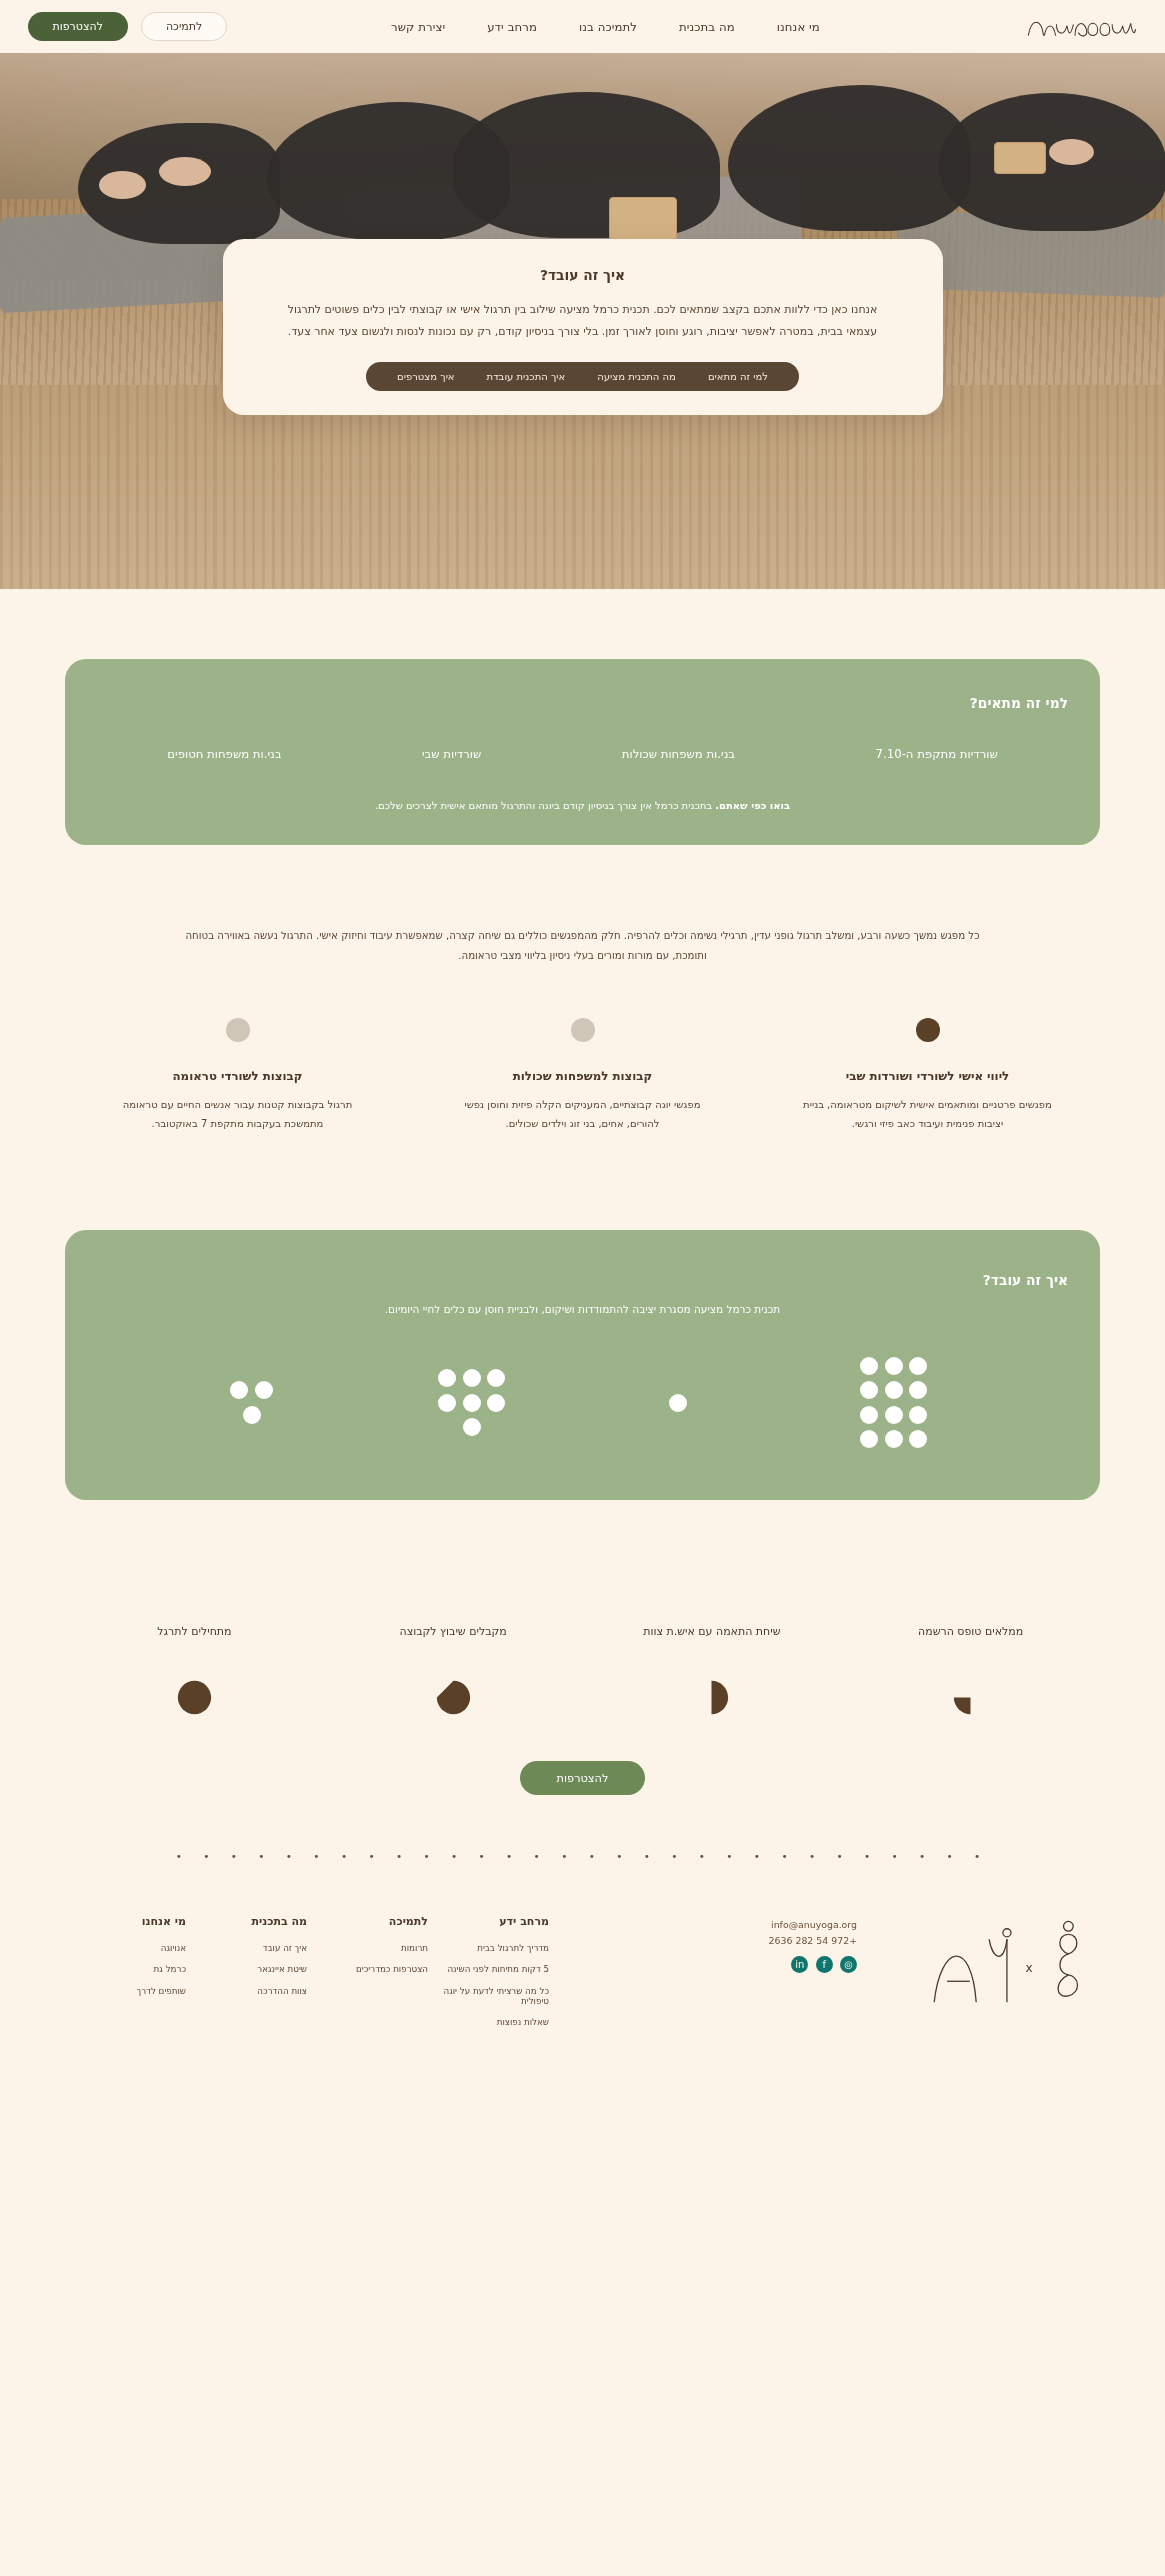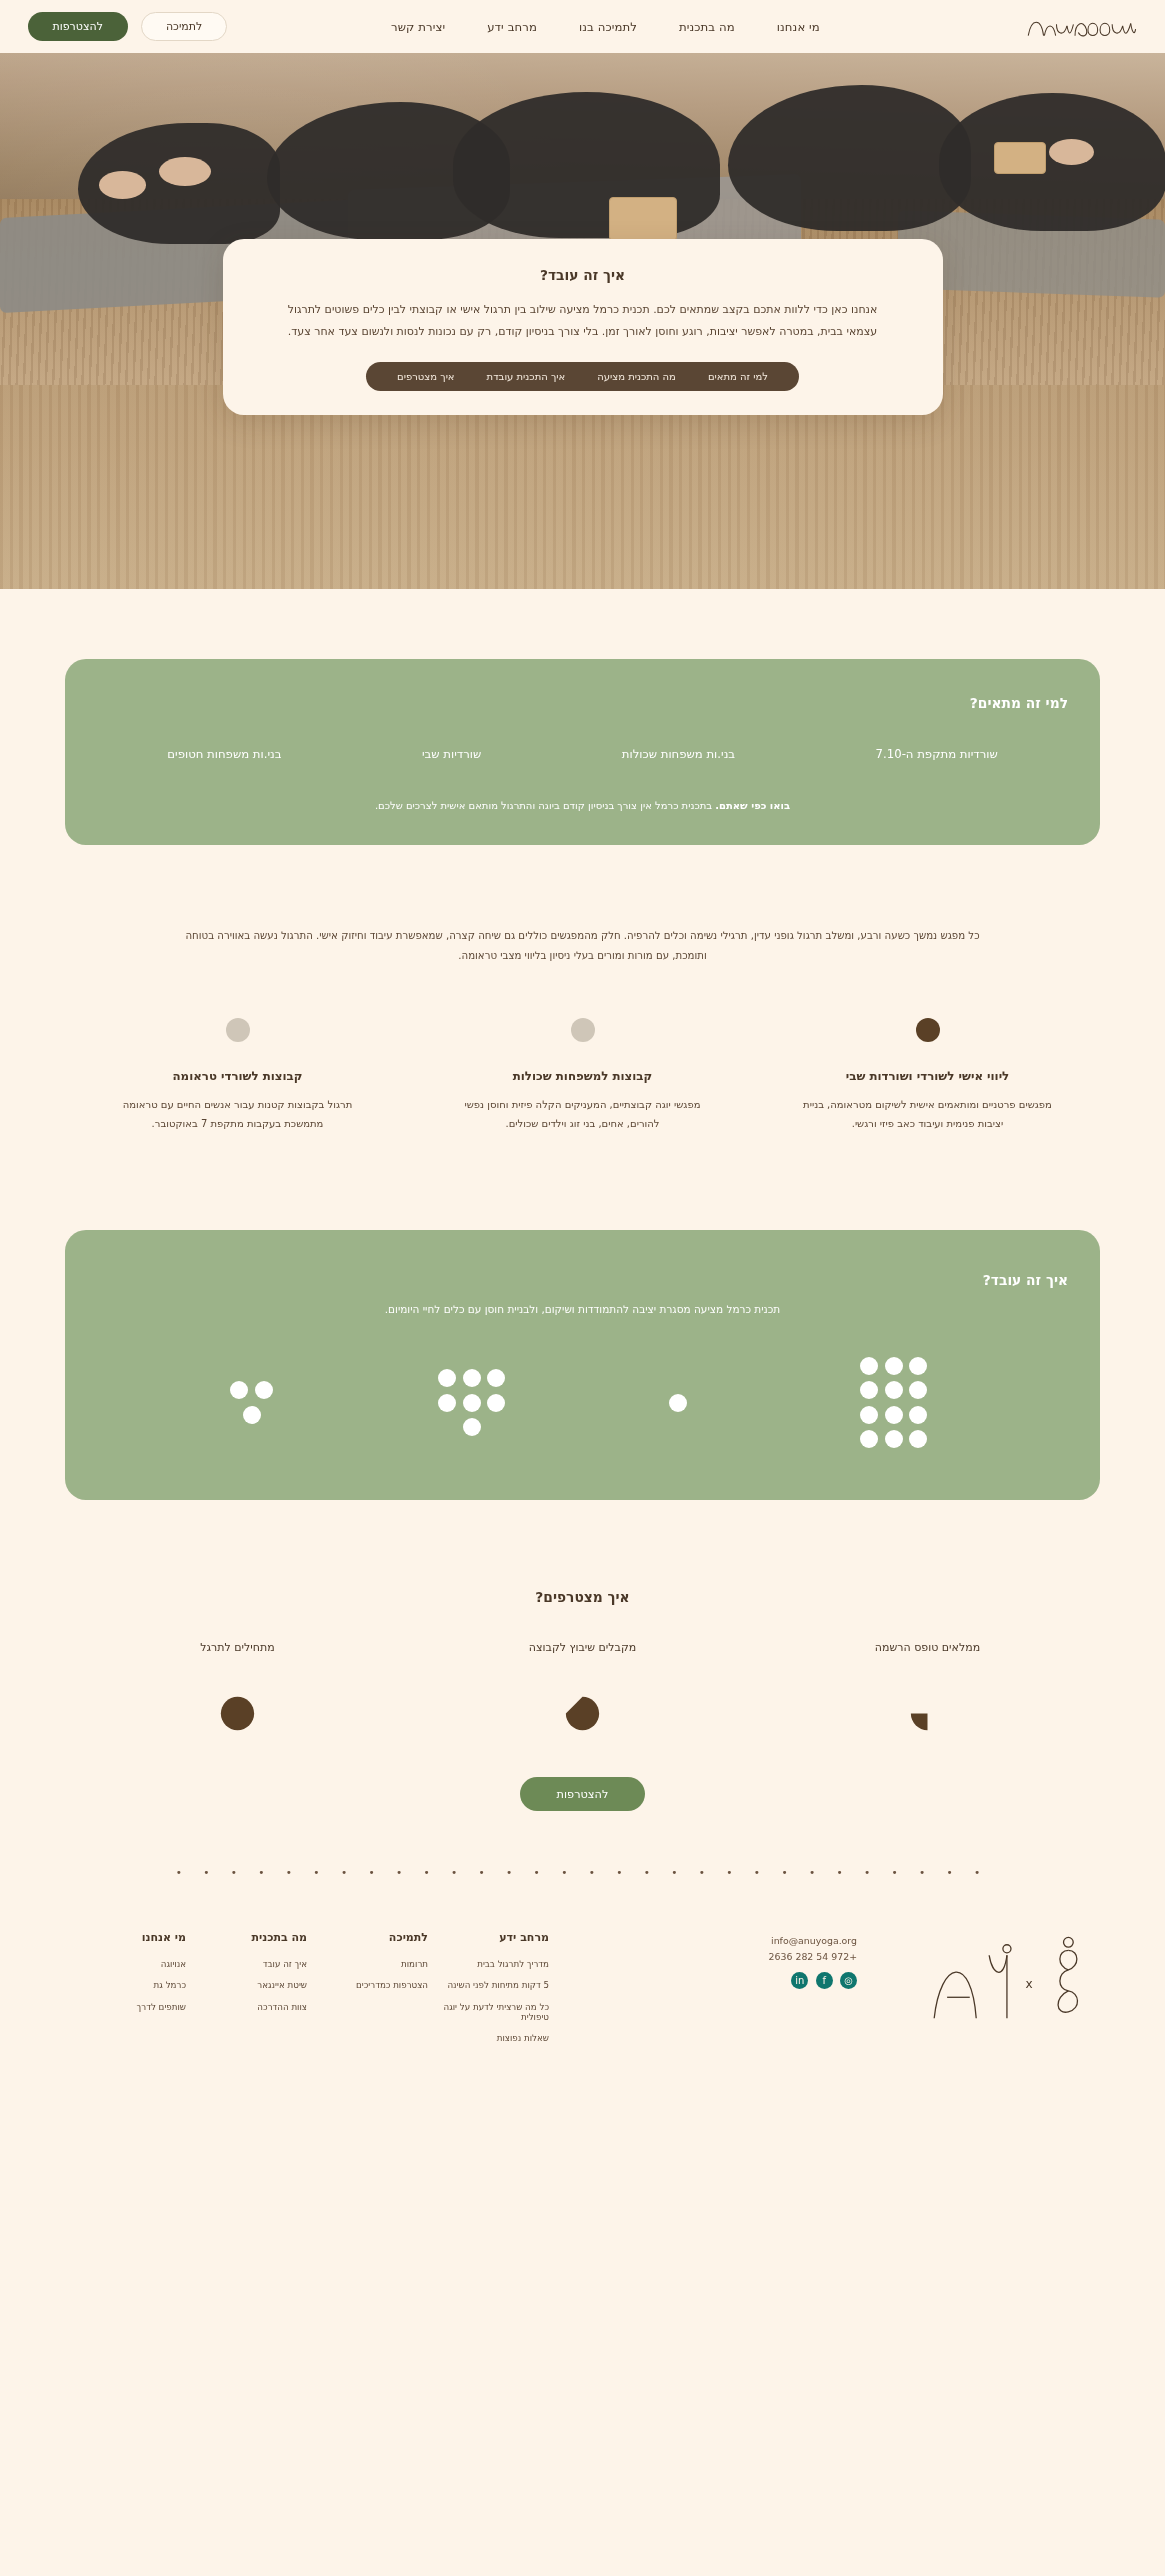--- a/index.html
+++ b/index.html
@@ -300,28 +300,31 @@
         <div class="dot-cluster" style="width:50px">
           <span class="wd"></span>
             <span class="wd"></span>
             <span class="wd"></span>
         </div>
       </div>
     </div>
   </div>
 
   <div class="wrap" style="padding-top:89px;">
-    <div class="sec-head">
-      <h2>איך מצטרפים?</h2>
-    </div>
     <div class="steps">
       <div class="step">
         <div class="step-label">ממלאים טופס הרשמה</div>
         <svg class="ring" viewBox="0 0 40 40">
           <path d="M20 20 L20 2 A18 18 0 0 1 38 20 Z" fill="#5a4026" transform="rotate(180 20 20)"></path>
+        </svg>
+      </div>
+      <div class="step">
+        <div class="step-label">שיחת התאמה עם איש.ת צוות</div>
+        <svg class="ring" viewBox="0 0 40 40">
+          <path d="M20 2 A18 18 0 0 1 20 38 Z" fill="#5a4026"></path>
         </svg>
       </div>
       <div class="step">
         <div class="step-label">מקבלים שיבוץ לקבוצה</div>
         <svg class="ring" viewBox="0 0 40 40">
           <path d="M20 2 A18 18 0 1 1 2 20 Z" fill="#5a4026"></path>
         </svg>
       </div>
       <div class="step">
         <div class="step-label">מתחילים לתרגל</div>

